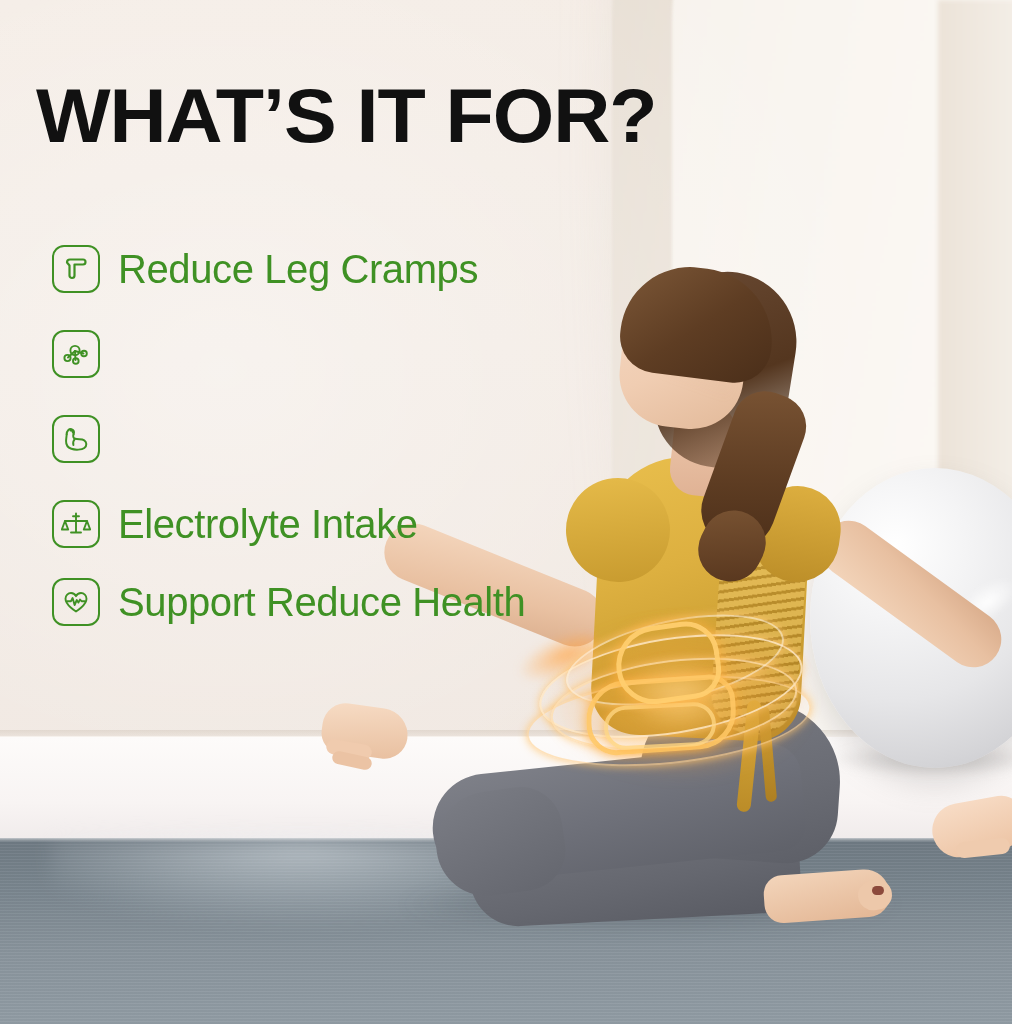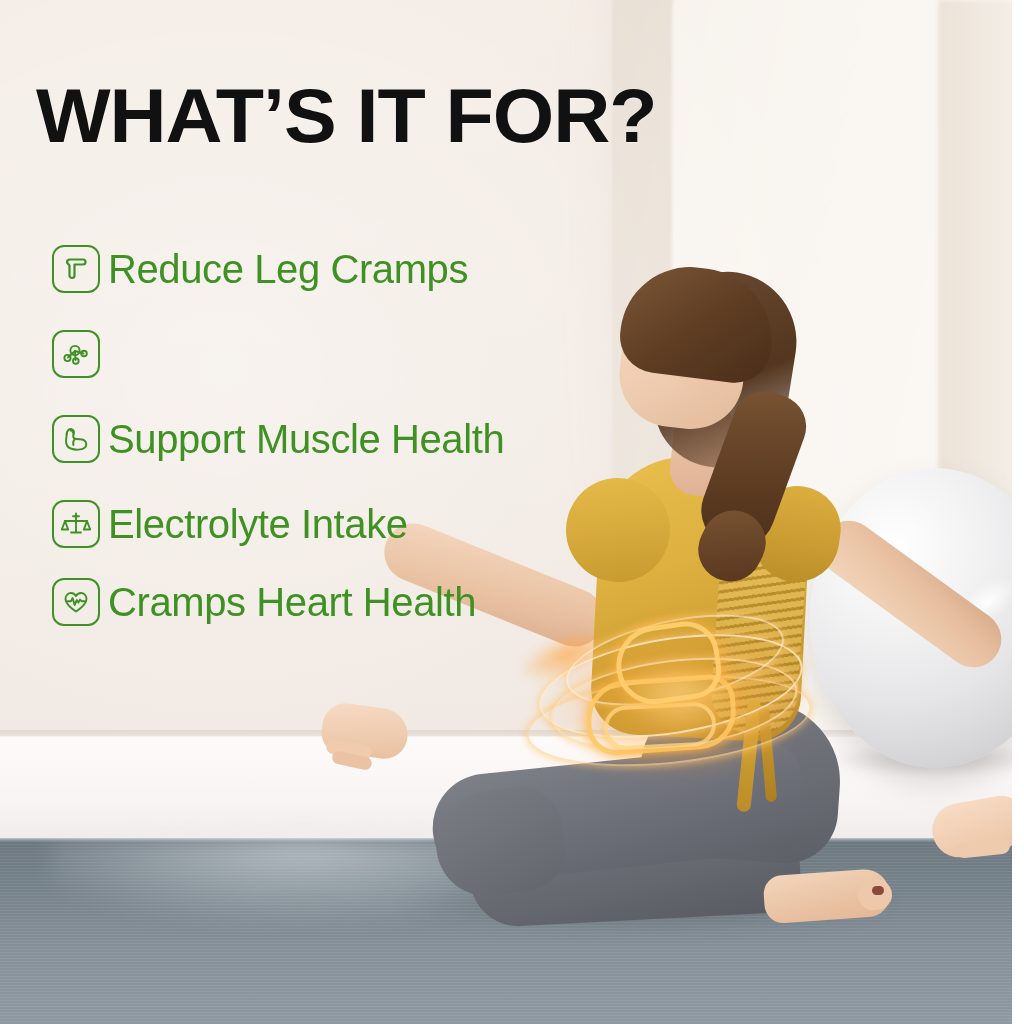--- a/index.html
+++ b/index.html
@@ -331,21 +331,21 @@
     white-space:nowrap;
   }
 
   .benefits {
     position:absolute; left:52px; top:240px;
     display:flex; flex-direction:column;
   }
   .benefit {
     display:flex;
     align-items:center;
-    gap:8px;
+    gap:18px;
     height:58px;
     margin-bottom:27px;
   }
   .benefit:nth-child(4), .benefit:nth-child(5) { margin-bottom:20px; }
   .b-icon {
     width:48px; height:48px;
     flex:0 0 48px;
     border:2.5px solid #3f9124;
     border-radius:12px;
     display:flex; align-items:center; justify-content:center;
@@ -469,21 +469,20 @@
       <span class="b-icon">
         <svg width="31" height="31" viewBox="0 0 30 30" fill="none" stroke="#3f9124" stroke-width="1.9" stroke-linecap="round" stroke-linejoin="round">
           <path d="M5.5 10 C5.5 6.5 7.8 4.5 10.2 5 C12.6 5.5 13 8 12.2 9.8"></path>
           <path d="M12.2 9.8 C11.4 11.8 11.8 13.5 13.6 14.2 C16.5 15.3 20 14.2 22.5 15.8
                    C25 17.4 25.3 21.2 22.6 23.2 C20.2 25 14 25.4 10 24
                    C6.6 22.8 4.8 20 4.9 16.4 C5 13.6 5.5 11.6 5.5 10"></path>
           <path d="M9.2 6.4 C10.6 6.1 11.6 6.9 11.4 8.2"></path>
           <path d="M13.6 14.2 C12 16 11.4 18.2 12 20.4"></path>
         </svg>
       </span>
-      <span class="b-label">Support Muscle Health</span>
     </div>
 
     <div class="benefit">
       <span class="b-icon">
         <svg width="30" height="30" viewBox="0 0 30 30" fill="none" stroke="#3f9124" stroke-width="1.9" stroke-linecap="round" stroke-linejoin="round">
           <line x1="15" y1="4.5" x2="15" y2="11"></line>
           <line x1="12" y1="7.2" x2="18" y2="7.2"></line>
           <line x1="4" y1="12" x2="26" y2="12"></line>
           <line x1="15" y1="12" x2="15" y2="23"></line>
           <line x1="10" y1="23.5" x2="20" y2="23.5"></line>
@@ -497,17 +496,17 @@
     <div class="benefit">
       <span class="b-icon">
         <svg width="30" height="30" viewBox="0 0 30 30" fill="none" stroke="#3f9124" stroke-width="1.9" stroke-linecap="round" stroke-linejoin="round">
           <path d="M15 24.5 C15 24.5 4.5 18.2 4.5 11.8
                    C4.5 8.3 7.1 6 10 6 C12.2 6 14.1 7.3 15 9.2
                    C15.9 7.3 17.8 6 20 6 C22.9 6 25.5 8.3 25.5 11.8
                    C25.5 18.2 15 24.5 15 24.5 Z"></path>
           <path d="M6.2 14.2 L10 14.2 L11.6 11 L13.6 18 L15.8 13 L17.4 15.6 L19 12.6 L20.6 14.2 L23.8 14.2"></path>
         </svg>
       </span>
-      <span class="b-label">Cramps Heart Health</span>
+      <span class="b-label">Support Reduce Health</span>
     </div>
 
   </div>
 </div>
 
 </body></html>

